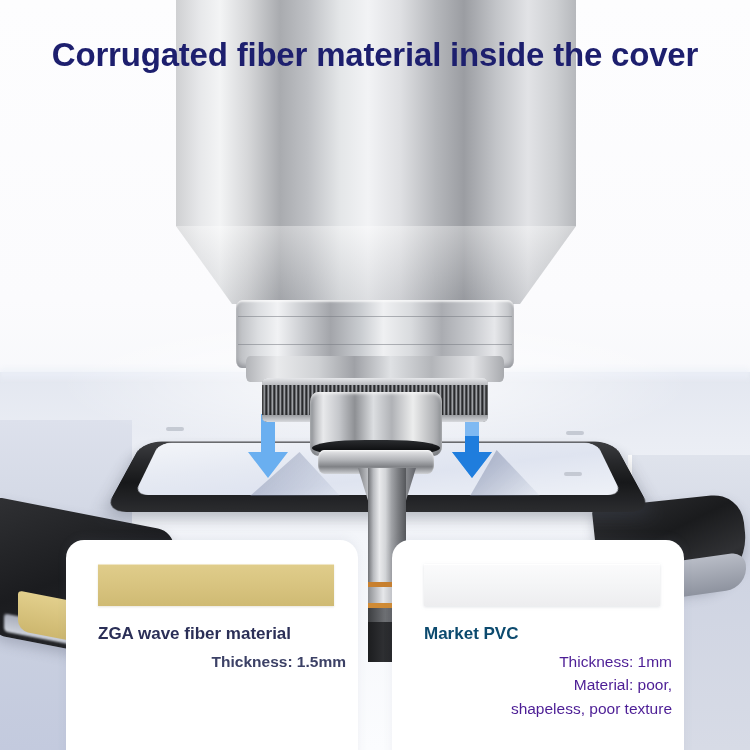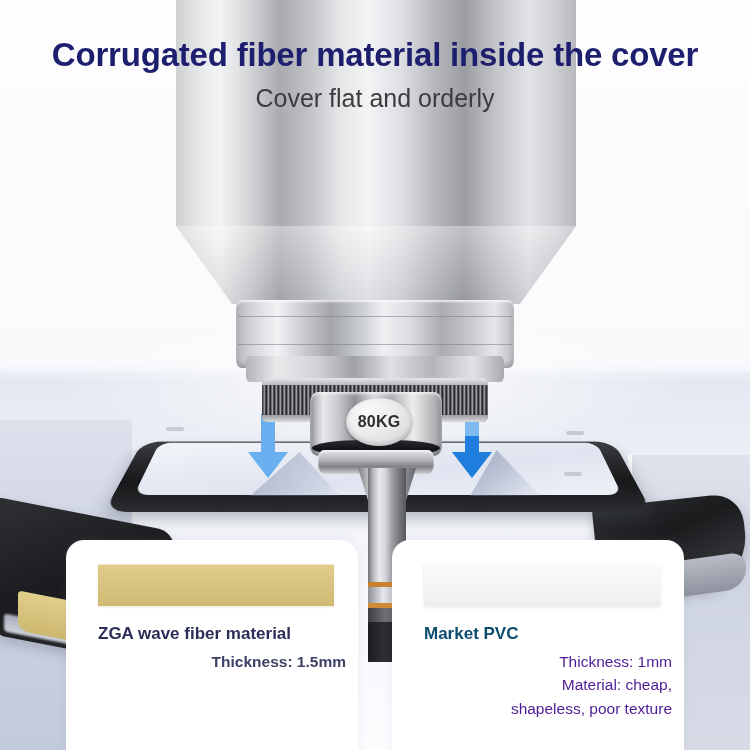--- a/index.html
+++ b/index.html
@@ -333,38 +333,34 @@
     <div class="press-washer"></div>
     <div class="press-shaft-flare"></div>
     <div class="press-shaft"></div>
     <div class="shaft-band sb1"></div>
     <div class="shaft-band sb2"></div>
     <div class="shaft-band sb3"></div>
     <div class="shaft-band sb4"></div>
     <div class="shaft-band sb5"></div>
   </div>
 
-  <div class="kg-badge">
-    <span>80KG</span>
-  </div>
 
   <div class="title">Corrugated fiber material inside the cover</div>
-  <div class="subtitle">Cover flat and orderly</div>
 
   <div class="card card-left">
     <div class="swatch swatch-gold"></div>
     <div class="card-head">ZGA wave fiber material</div>
     <div class="card-body">
       <span class="ln">Thickness: 1.5mm</span>
     </div>
   </div>
 
   <div class="card card-right">
     <div class="swatch swatch-pvc"></div>
     <div class="card-head">Market PVC</div>
     <div class="card-body">
       <span class="ln">Thickness: 1mm</span>
-      <span class="ln">Material: cheap,</span>
+      <span class="ln">Material: poor,</span>
       <span class="ln">shapeless, poor texture</span>
     </div>
   </div>
 
 </div>
 
 </body></html>

